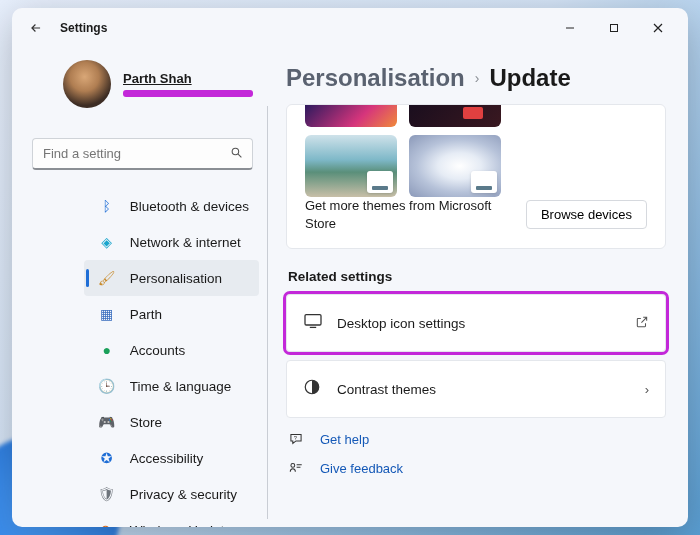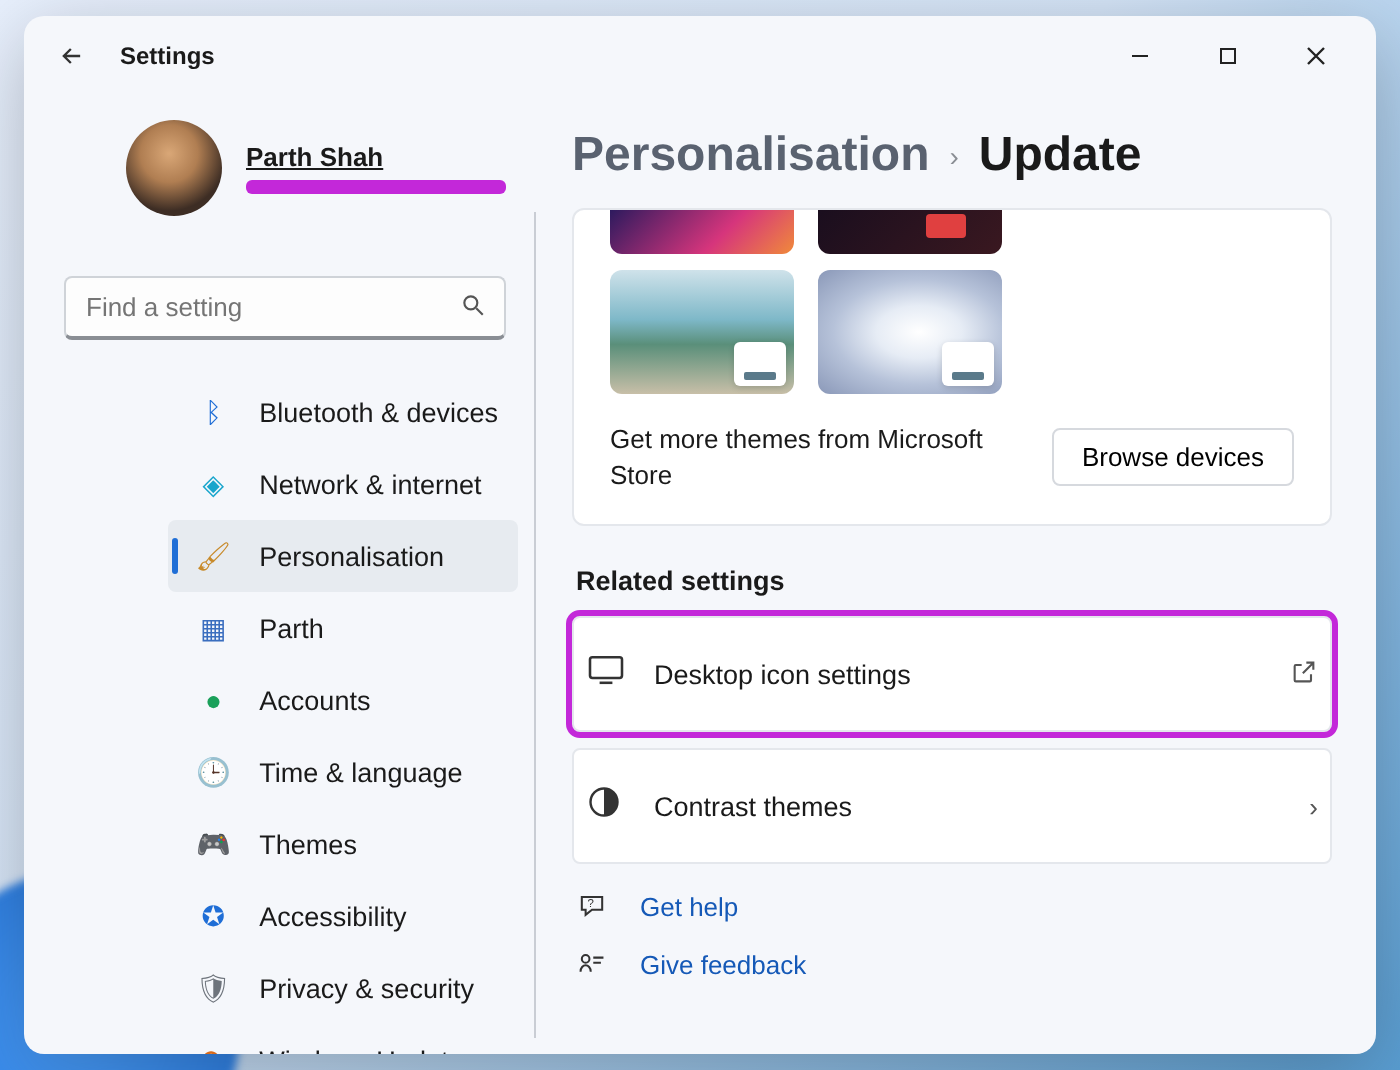--- a/index.html
+++ b/index.html
@@ -201,21 +201,20 @@
     border-radius:1px;
   }
   .t1 { background: linear-gradient(135deg, #2d1a5e, #d6357c 60%, #f08a3a); }
   .t2 { background: linear-gradient(135deg, #1a0e1e, #3a1820); }
   .t2r { position:absolute; right:18px; top:2px; width:20px; height:12px; background:#e04040; border-radius:2px;}
   .t3 { background: linear-gradient(180deg, #cfe2ea 0%, #7eb8c8 40%, #5a8f7a 60%, #c8bfa8 100%); }
   .t4 { background: radial-gradient(ellipse at 55% 50%, #fff 0%, #e6ecf5 30%, #b6c2d9 60%, #8a98b8 100%); }
   .store-row {
     display: flex;
     align-items: center;
-    margin-top: 14px;
     gap: 18px;
   }
   .store-text {
     font-size: 13px;
     line-height: 1.35;
     flex: 1;
   }
   .browse-btn {
     background: #fff;
     border: 1px solid #d6d9de;
@@ -229,21 +228,21 @@
     font-size: 13.5px;
     margin: 4px 0 10px 2px;
   }
   .settings-row {
     background: #fff;
     border: 1px solid #e4e7ec;
     border-radius: 4px;
     height: 58px;
     display: flex;
     align-items: center;
-    padding: 0 6px;
+    padding: 0 16px;
     margin-bottom: 8px;
     cursor: pointer;
   }
   .settings-row .row-icon {
     width: 24px; font-size: 16px; color: #333;
   }
   .settings-row .row-text { flex:1; margin-left: 10px; }
   .row-title { font-size: 13.5px; }
   .row-sub { font-size: 11.5px; color: #6e747c; margin-top:1px; }
   .row-action { color: #555; font-size: 13px; }
@@ -345,21 +344,21 @@
           <div class="nav-item">
             <span class="nav-icon" style="color: rgb(26, 160, 90);">●</span>
             <span>Accounts</span>
           </div>
           <div class="nav-item">
             <span class="nav-icon" style="color: rgb(110, 116, 124);">🕒</span>
             <span>Time &amp; language</span>
           </div>
           <div class="nav-item">
             <span class="nav-icon" style="color: rgb(110, 116, 124);">🎮</span>
-            <span>Themes</span>
+            <span>Store</span>
           </div>
           <div class="nav-item">
             <span class="nav-icon" style="color: rgb(31, 110, 214);">✪</span>
             <span>Accessibility</span>
           </div>
           <div class="nav-item">
             <span class="nav-icon" style="color: rgb(110, 116, 124);">🛡</span>
             <span>Privacy &amp; security</span>
           </div>
           <div class="nav-item">

